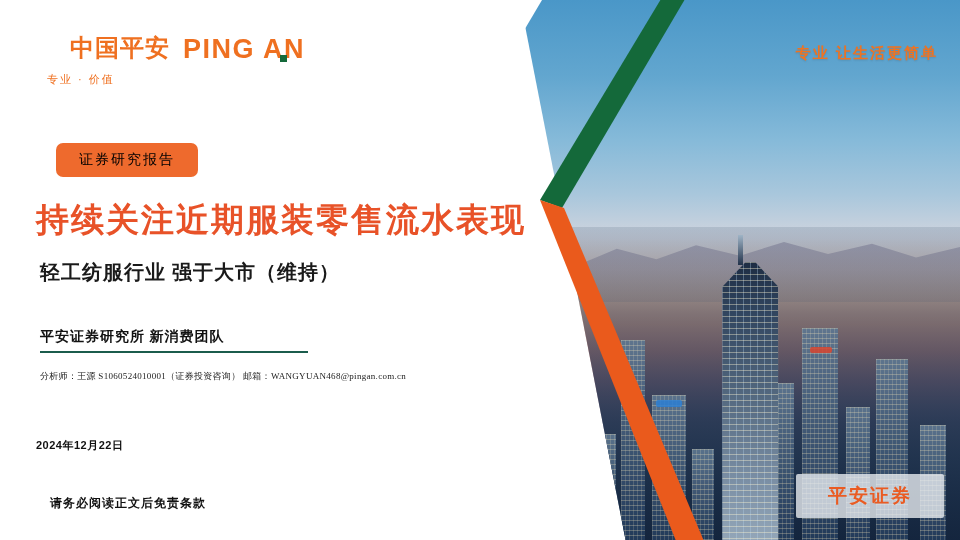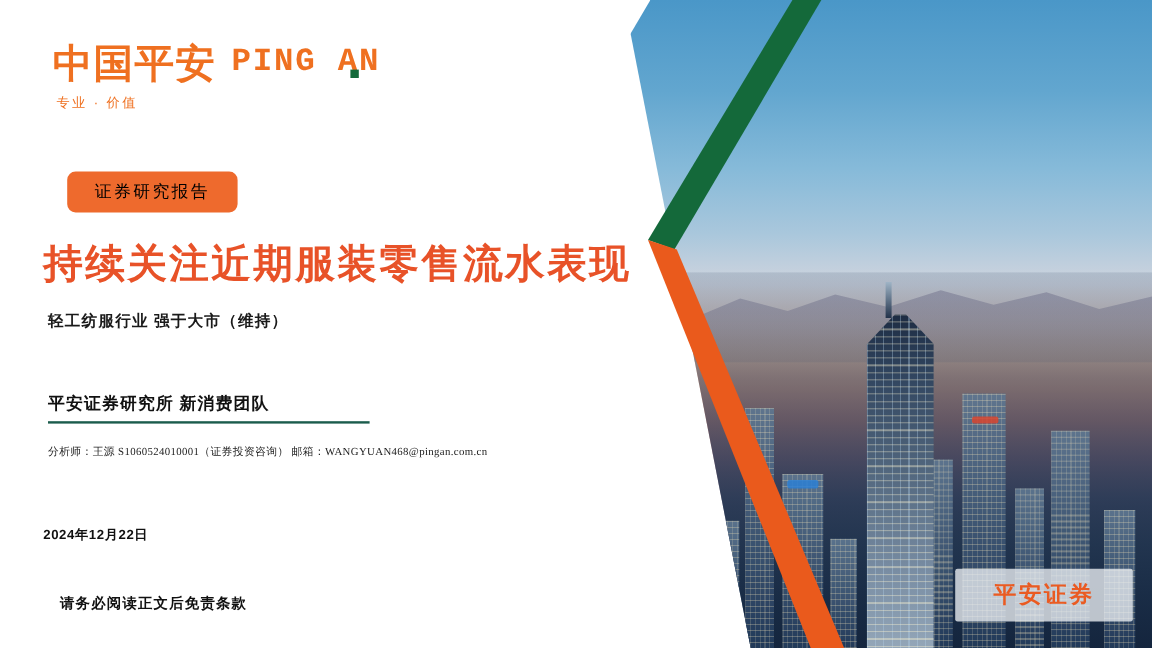--- a/index.html
+++ b/index.html
@@ -87,25 +87,25 @@
   }
   .corner-logo span{
     font-family:"Liberation Sans",sans-serif;
     font-weight:bold;font-size:19px;letter-spacing:2px;color:#ea5b22;
   }
 
   
   .logo{position:absolute;left:44px;top:36px;}
   .logo-row{display:flex;align-items:center;}
   .logo-cn{
+    font-family:Liberation Mono, monospace;font-weight:bold;
+    font-size:24px;letter-spacing:1px;color:#ef7020;line-height:1;margin-left:26px;
+  }
+  .logo-en{
     font-family:Liberation Sans, sans-serif;font-weight:bold;
-    font-size:33px;letter-spacing:1px;color:#ef7020;line-height:1;
-  }
-  .logo-en{
-    font-family:Liberation Mono, monospace;font-weight:bold;
     font-size:27px;letter-spacing:1.5px;color:#ef7020;line-height:1;margin-left:13px;
     position:relative;
   }
   .logo-dot{
     position:absolute;right:18px;bottom:1px;width:7px;height:7px;background:#14693a;
   }
   .logo-sub{
     margin-top:9px;margin-left:3px;
     font-family:"Liberation Sans",sans-serif;font-size:11px;
     letter-spacing:2px;color:#ef7020;
@@ -120,21 +120,21 @@
 
   .title{
     position:absolute;left:36px;top:198px;
     font-size:33px;font-weight:bold;letter-spacing:2px;
     color:#e85228;white-space:nowrap;
     font-family:Liberation Sans, sans-serif;
   }
 
   .subtitle{
     position:absolute;left:40px;top:259px;
-    font-size:13px;font-weight:bold;letter-spacing:1px;color:#1a1a1a;
+    font-size:20px;font-weight:bold;letter-spacing:1px;color:#1a1a1a;
     white-space:nowrap;
   }
 
   .team{
     position:absolute;left:40px;top:328px;
     font-size:14px;font-weight:bold;letter-spacing:1px;color:#111;
     white-space:nowrap;
   }
   .rule{
     position:absolute;left:40px;top:351px;width:268px;height:2px;background:#1b5c4c;
@@ -182,20 +182,21 @@
       <div class="glow" style="left:12%;bottom:50%;width:14px;height:5px;background:#d8452f;"></div>
       <div class="spire"></div>
       <div class="tower"></div>
     </div>
   </div>
 
   <div class="white-wedge"></div>
   <div class="stripe stripe-green"></div>
   <div class="stripe stripe-orange"></div>
 
+  <div class="img-tagline">专业 让生活更简单</div>
 
   <div class="corner-logo">
     <span>平安证券</span>
   </div>
 
   <div class="logo">
     <div class="logo-row">
       <div class="logo-cn">中国平安</div>
       <div class="logo-en">
         <span>PING AN</span>

